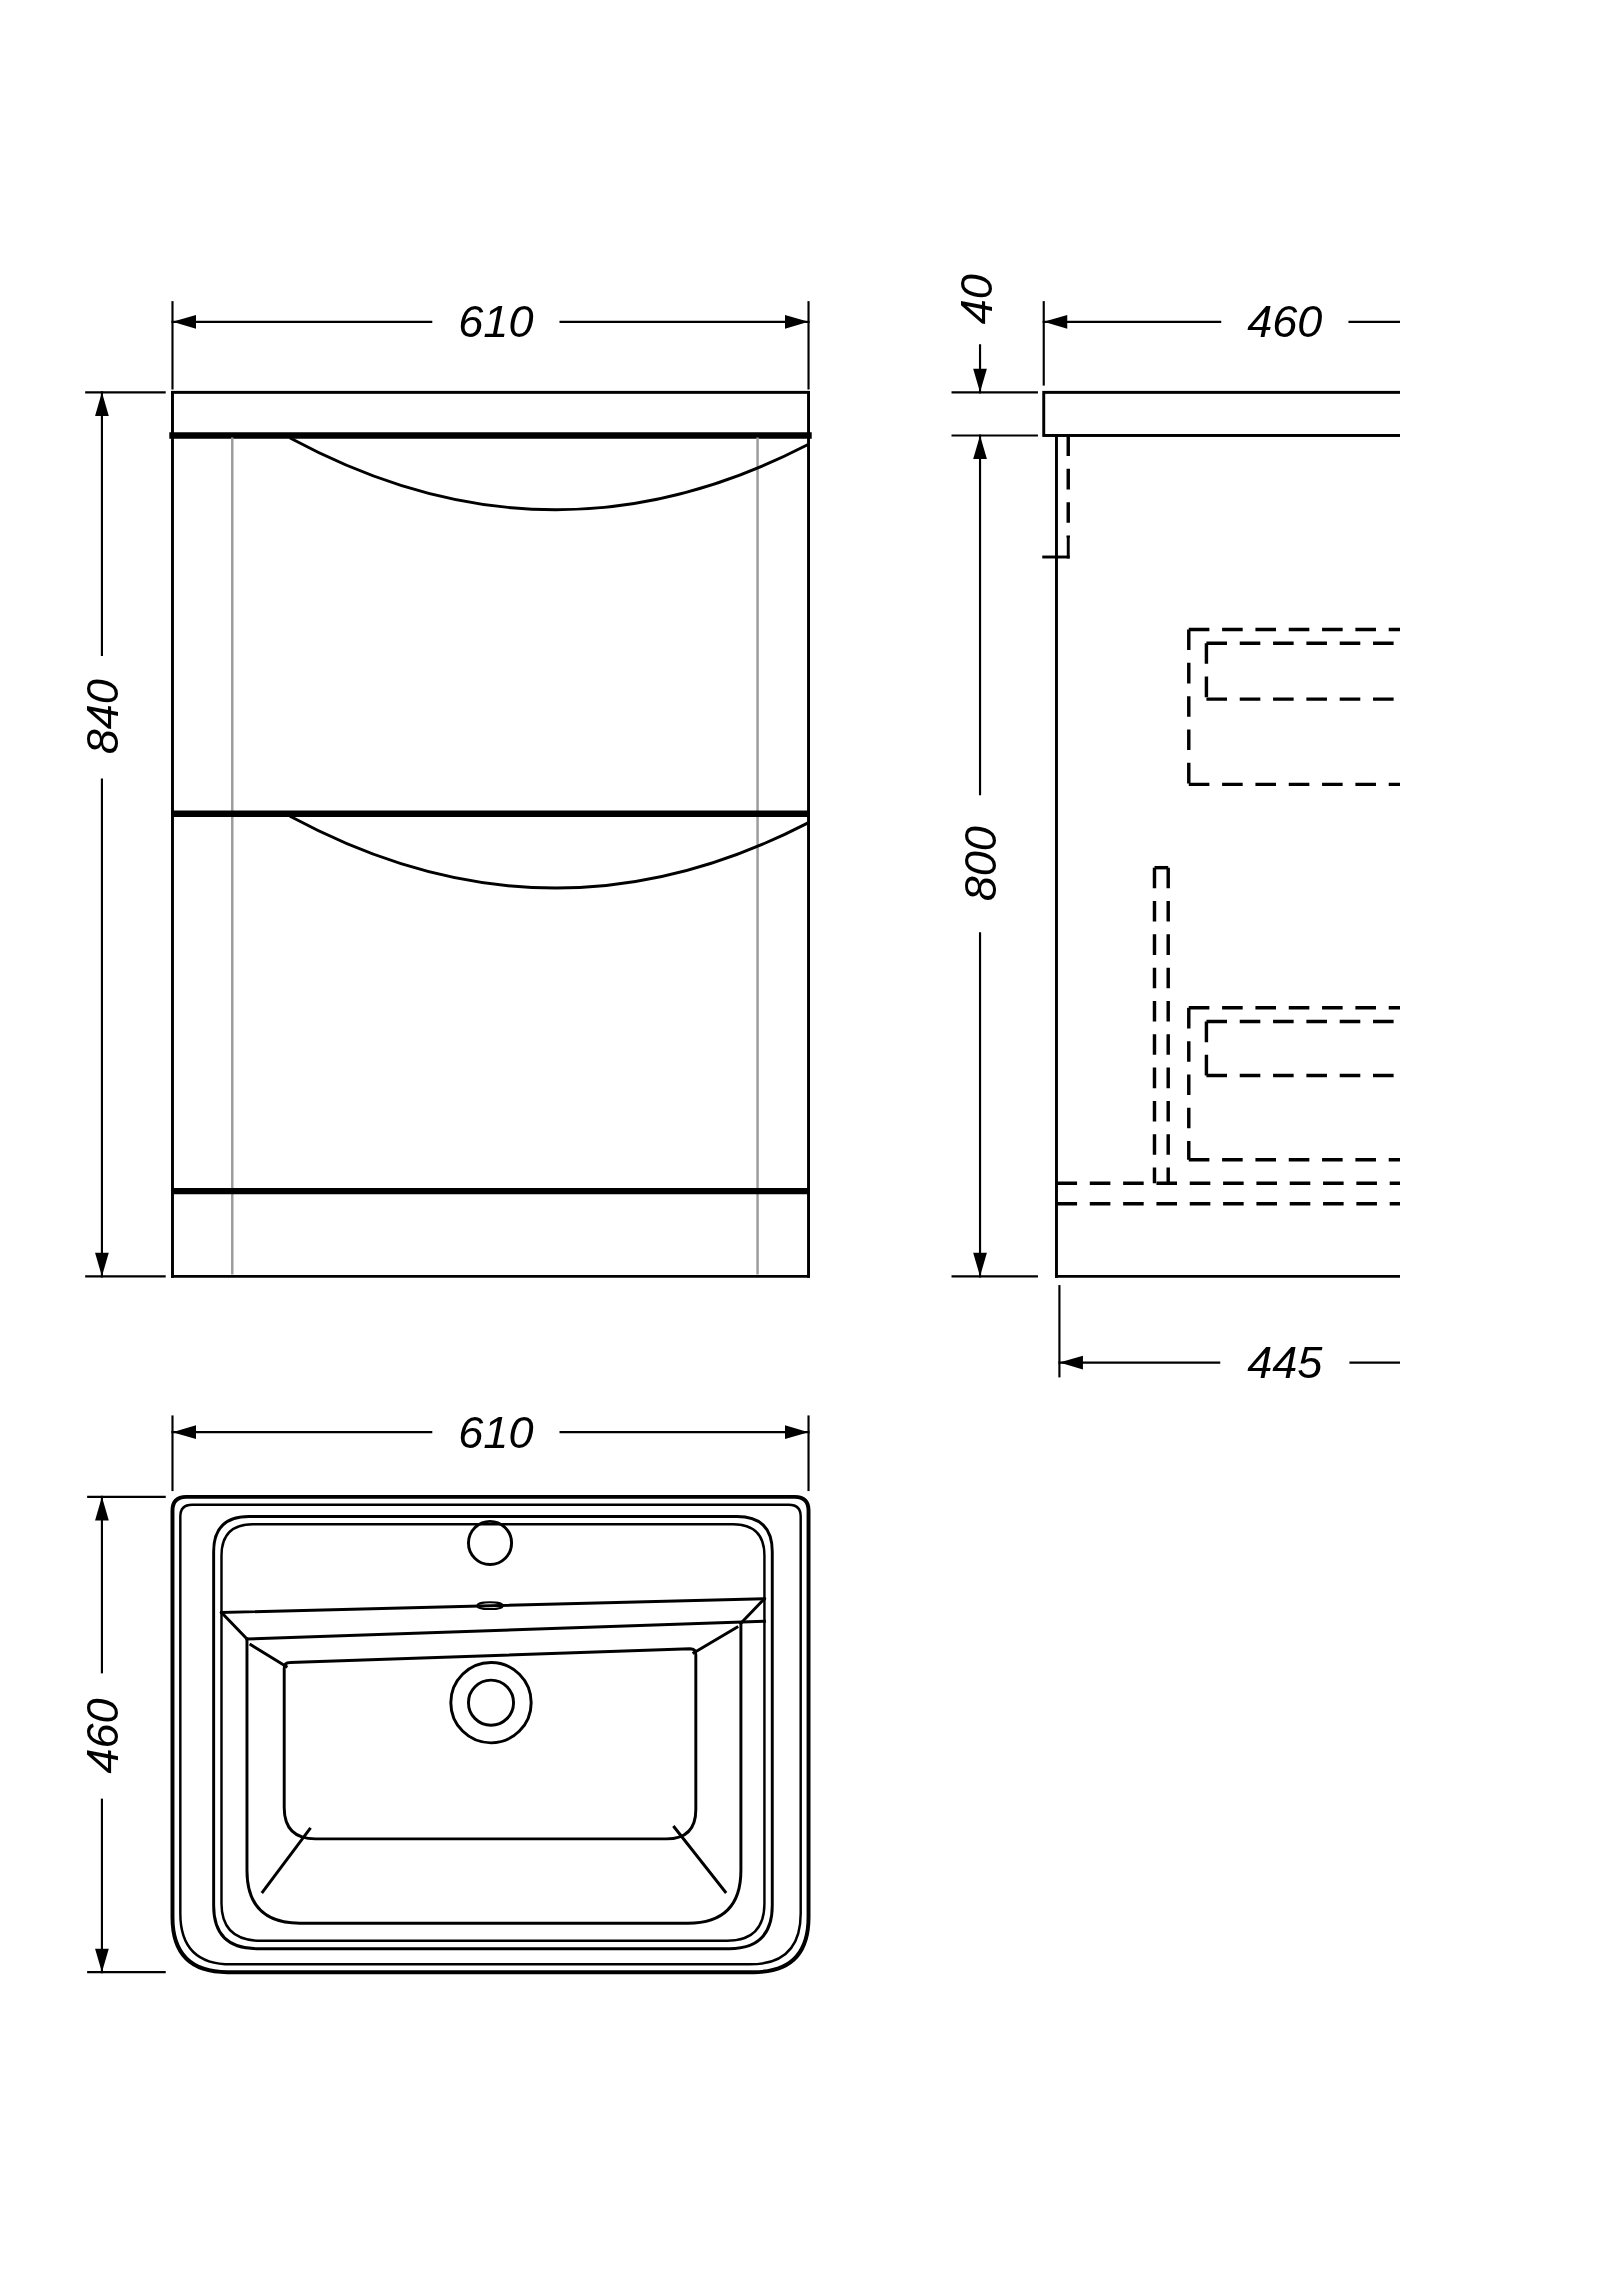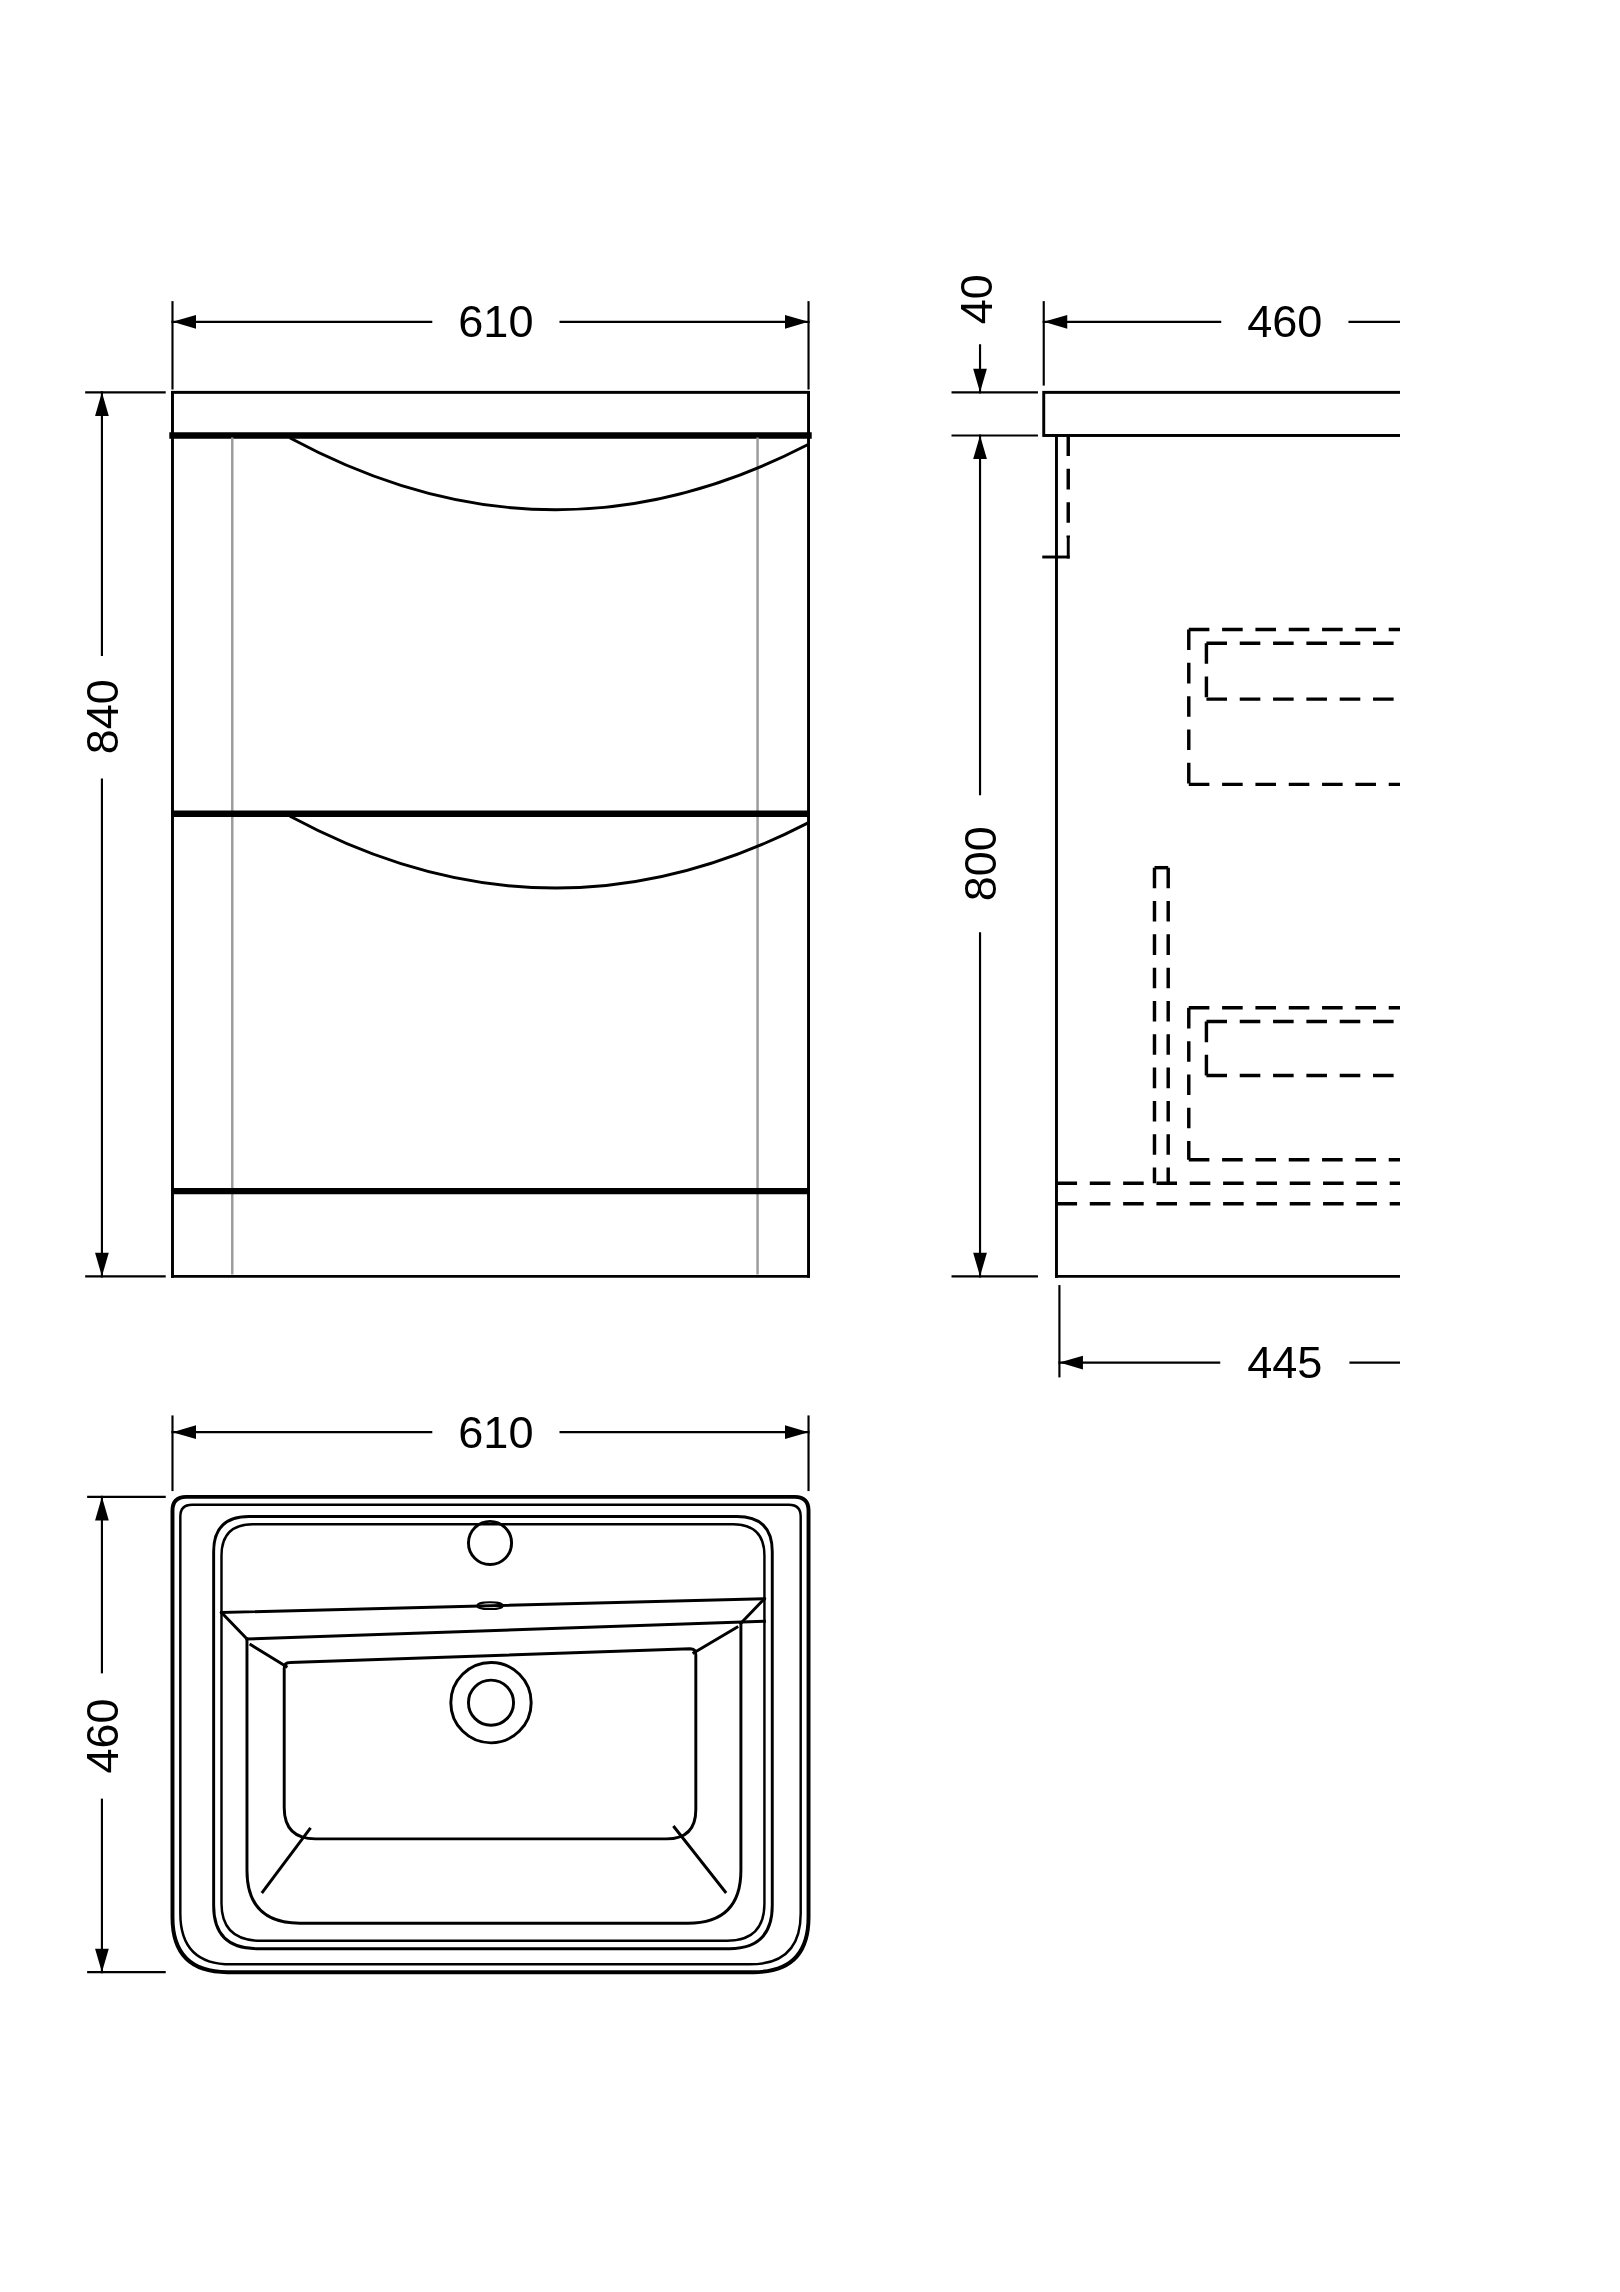--- a/index.html
+++ b/index.html
@@ -1,16 +1,16 @@
 <!DOCTYPE html>
 <html><head>
 <meta charset="utf-8">
 <style>
   html,body{margin:0;padding:0;background:#ffffff;}
-  .canvas{position:relative;width:1400px;height:2293px;background:#ffffff;overflow:hidden;}
+  .canvas{position:relative;width:1400px;height:2293px;background:#ffffff;overflow:hidden;font-style:italic;}
   svg{display:block;}
   .ln    {stroke:#000000;stroke-width:3;fill:none;stroke-linecap:square;}
   .thick {stroke:#000000;stroke-width:6.5;fill:none;stroke-linecap:square;}
   .gray  {stroke:#9b9b9b;stroke-width:2.5;fill:none;}
   .dash  {stroke:#000000;stroke-width:3.5;fill:none;stroke-dasharray:21 13;}
   .dim   {stroke:#000000;stroke-width:2.2;fill:none;stroke-linecap:square;}
   .arrow {fill:#000000;stroke:none;}
   text.dimtext{font-family:"Liberation Sans",sans-serif;font-size:46px;fill:#000000;}
 </style>
 </head>

